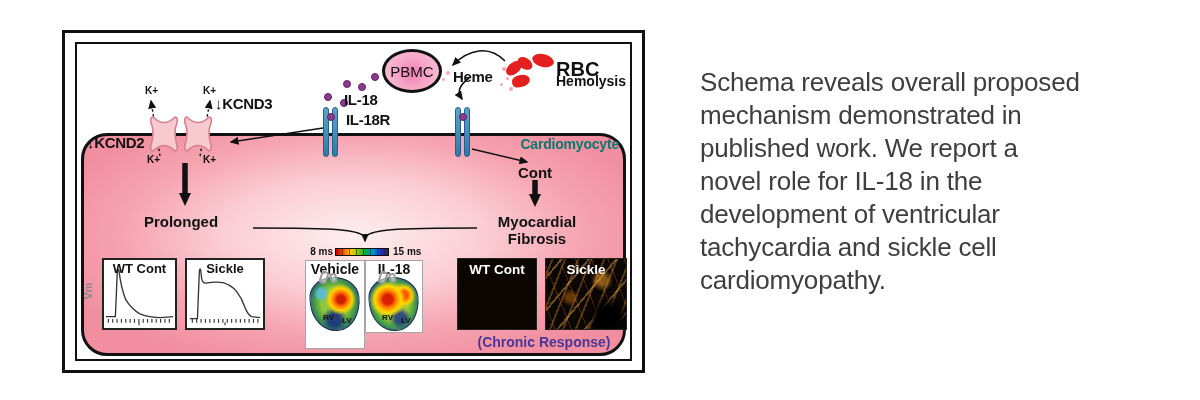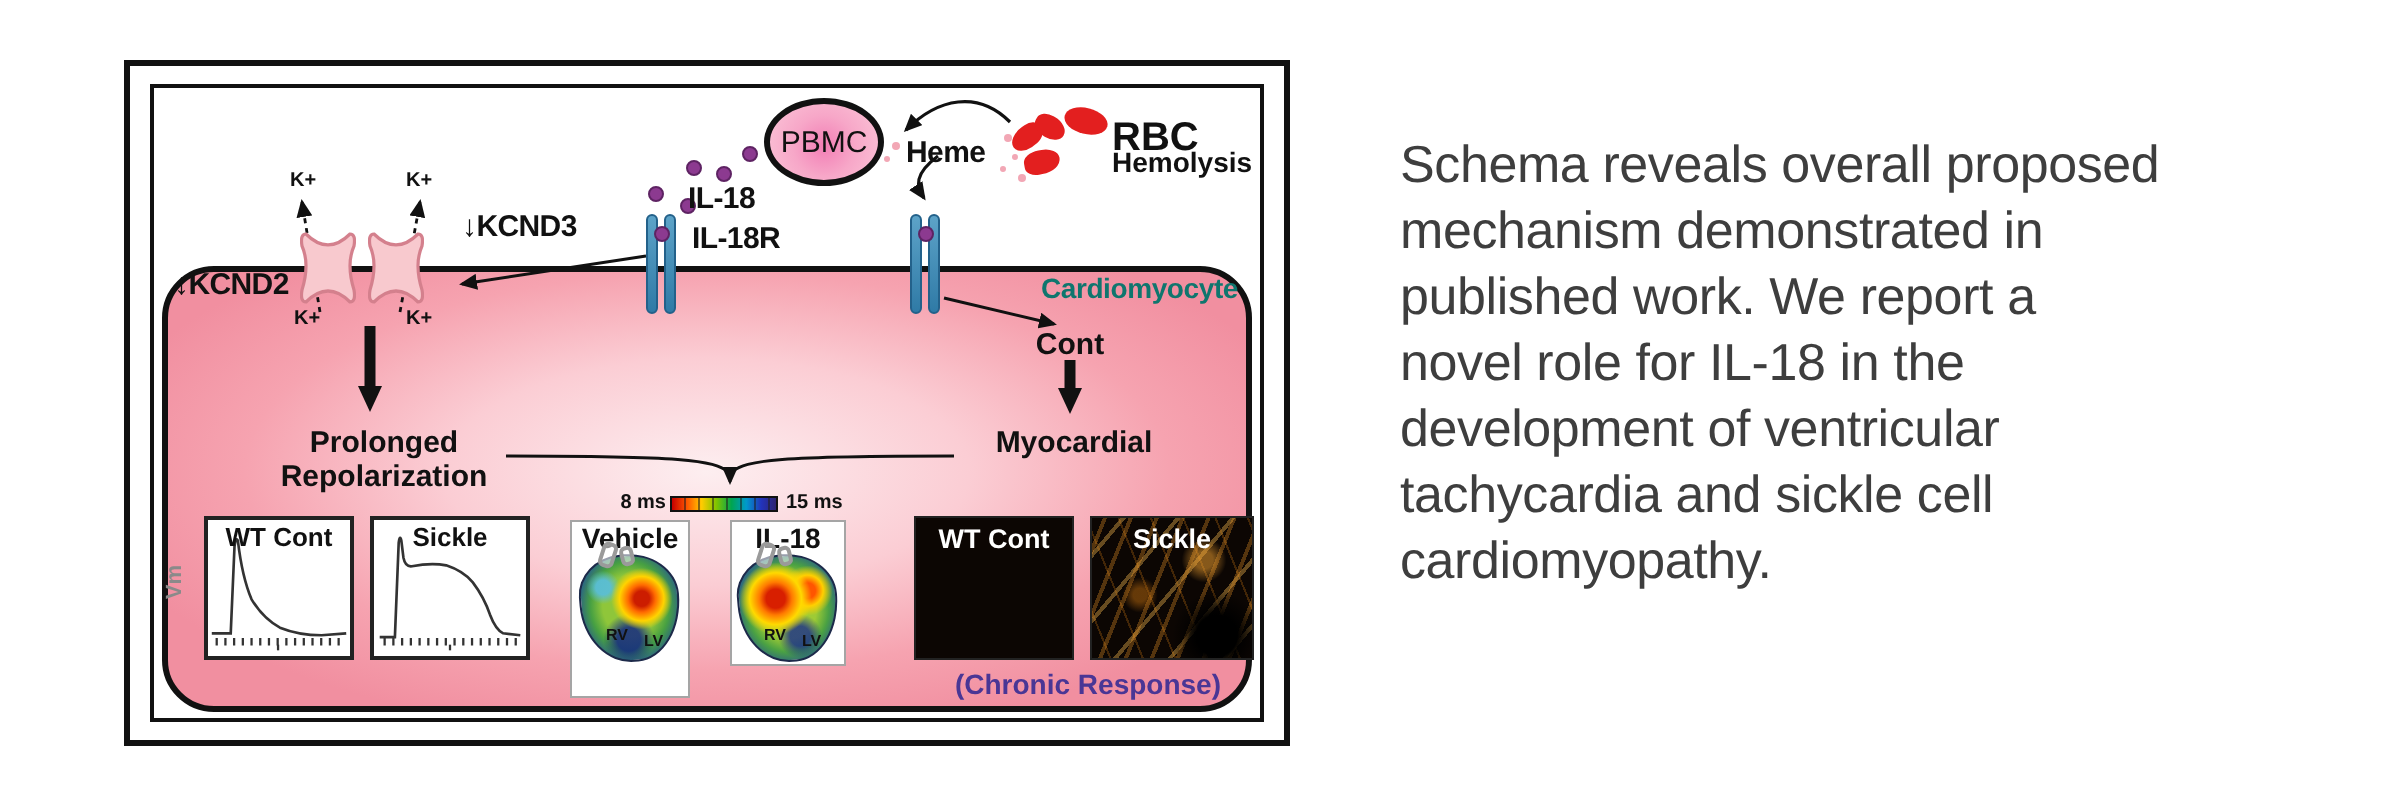--- a/index.html
+++ b/index.html
@@ -135,21 +135,21 @@
   <svg class="channel" style="left:119px; top:83px;" viewBox="0 0 28 36">
     <path d="M3,1 Q14,12 25,1 Q28,1 27,7 Q23,16 27,29 Q28,35 25,35 Q14,24 3,35 Q0,35 1,29 Q5,16 1,7 Q0,1 3,1 Z" fill="#f8c9ce" stroke="#d4808d" stroke-width="1.6"></path>
   </svg>
 
   <span class="lbl kplus" style="left:80px; top:52px;">K+</span>
   <span class="lbl kplus" style="left:138px; top:52px;">K+</span>
   <span class="lbl kplus" style="left:82px; top:121px;">K+</span>
   <span class="lbl kplus" style="left:138px; top:121px;">K+</span>
 
   <span class="lbl gene" style="left:22px; top:77px;margin-top:24px;">↓KCND2</span>
-  <span class="lbl gene" style="left:150px; top:72px;margin-left:16px;">↓KCND3</span>
+  <span class="lbl gene" style="left:150px; top:62px;">↓KCND3</span>
 
   <div class="receptor" style="left:258px; top:74px;">
     <div class="bar b1"></div>
       <div class="bar b2"></div>
       <div class="ligand"></div>
   </div>
 
   <div class="il18-dot" style="left:259px; top:60px;"></div>
   <div class="il18-dot" style="left:275px; top:66px;"></div>
   <div class="il18-dot" style="left:278px; top:47px;"></div>
@@ -182,26 +182,26 @@
   <div class="receptor" style="left:390px; top:74px;">
     <div class="bar b1"></div>
       <div class="bar b2"></div>
       <div class="ligand"></div>
   </div>
 
   <span class="lbl cardio" style="left:450px; top:103px; width:104px; text-align:right;">Cardiomyocyte</span>
 
   <span class="lbl" style="left:440px; top:131px; width:60px; text-align:center; font-size:15px;">Cont</span>
 
-  <div class="lbl outcome" style="left:66px; top:180px; width:122px;">
+  <div class="lbl outcome" style="left:55px; top:180px; width:122px;">
     <div>Prolonged</div>
-    <div>Repolarization</div>
   </div>
   <div class="lbl outcome" style="left:412px; top:180px; width:120px;">
     <div>Myocardial</div>
+    <div>Fibrosis</div>
   </div>
 
   <span class="cbl" style="left:238px; top:213px; width:30px; text-align:right;">8 ms</span>
   <div id="colorbar"></div>
   <span class="cbl" style="left:328px; top:213px;">15 ms</span>
 
   <span id="vm">Vm</span>
 
   <div class="panel" style="left:37px; top:225px; width:75px; height:72px;">
     <span class="ptitle">WT Cont</span>
@@ -213,21 +213,21 @@
   </div>
   <div class="panel" style="left:120px; top:225px; width:80px; height:72px;">
     <span class="ptitle">Sickle</span>
     <svg viewBox="0 0 80 72" preserveAspectRatio="none">
       <path d="M3,62 L11,62 L13,12 Q13.6,7.5 14.4,11 L15.5,20 Q16.5,25 20,24.5 Q30,22.5 38,24 Q47,27 52,33 Q58,41 61,50 Q64,58 68,60 L77,61" stroke="#333" stroke-width="1.4" fill="none"></path>
       <line x1="5" y1="64.5" x2="77" y2="64.5" stroke="#333" stroke-width="4" stroke-dasharray="1.2 3.4"></line>
       <line x1="40" y1="66" x2="40" y2="69" stroke="#333" stroke-width="1.2"></line>
     </svg>
   </div>
 
-  <div class="opanel" style="left:220px; top:227px; width:60px; height:89px;">
+  <div class="opanel" style="left:240px; top:227px; width:60px; height:89px;">
     <span class="ptitle">Vehicle</span>
     <div class="heart vehicle"></div>
     <div class="vessel" style="left:14px; top:10px; width:8px; height:13px; transform:rotate(18deg); border-radius:3px;"></div>
     <div class="vessel" style="left:24px; top:12px; width:7px; height:10px; transform:rotate(-14deg); border-radius:3px;"></div>
     <span class="vlab" style="left:17px; top:52px;">RV</span>
     <span class="vlab" style="left:36px; top:55px;">LV</span>
   </div>
   <div class="opanel" style="left:300px; top:227px; width:58px; height:73px;">
     <span class="ptitle">IL-18</span>
     <div class="heart il18" style="left:3px;"></div>

